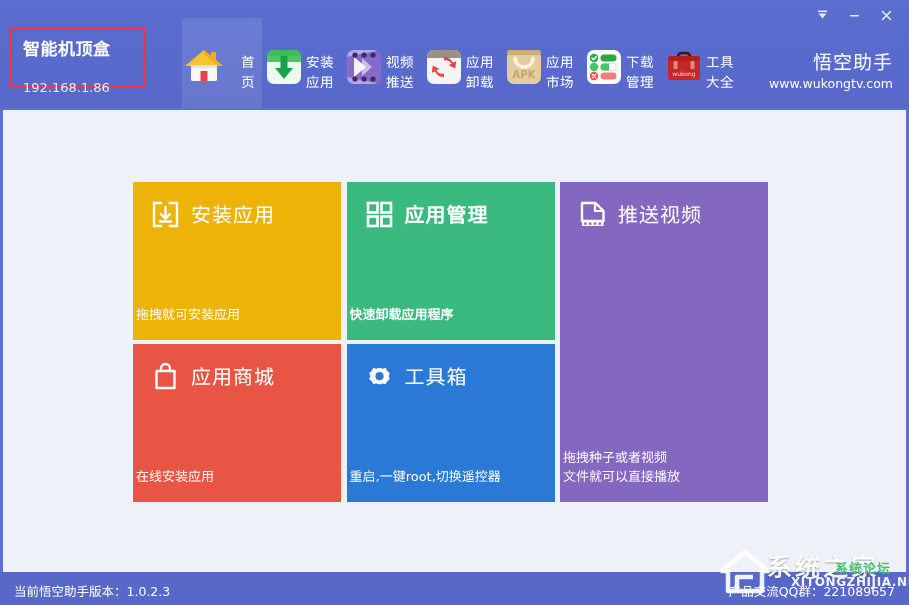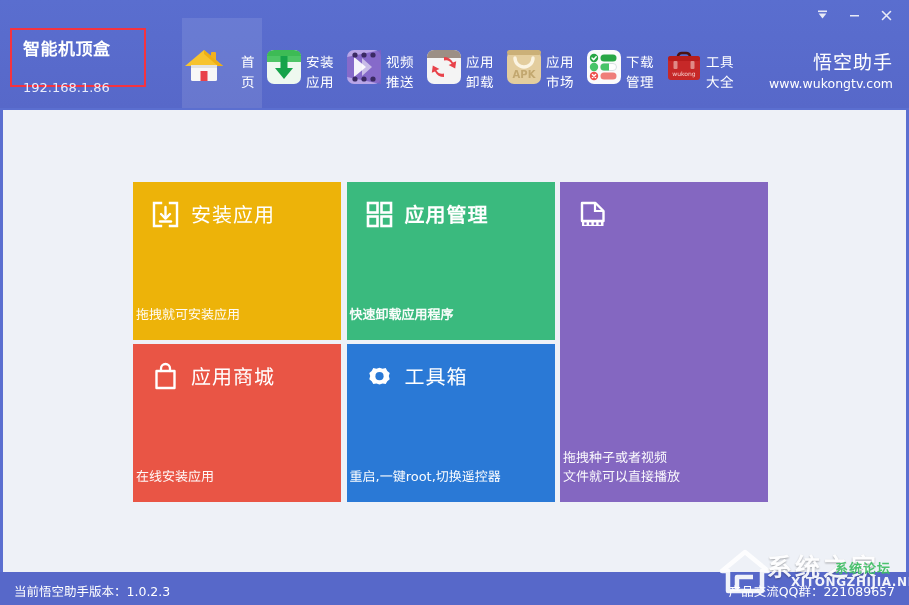--- a/index.html
+++ b/index.html
@@ -444,20 +444,21 @@
             <svg viewBox="0 0 29 29" aria-hidden="true">
               <path d="M4 3 H17.5 L25.5 11 V21 H4 Z" fill="none" stroke="#ffffff" stroke-width="2.4" stroke-linejoin="round"></path>
               <path d="M17 3.5 V11 H25" fill="none" stroke="#ffffff" stroke-width="2.2"></path>
               <rect x="4" y="21" width="21.5" height="5" fill="#ffffff"></rect>
               <rect x="6.2" y="22.4" width="2.4" height="2.4" fill="#8467c1"></rect>
               <rect x="11" y="22.4" width="2.4" height="2.4" fill="#8467c1"></rect>
               <rect x="15.8" y="22.4" width="2.4" height="2.4" fill="#8467c1"></rect>
               <rect x="20.6" y="22.4" width="2.4" height="2.4" fill="#8467c1"></rect>
             </svg>
           </span>
+          <span class="tile-title">推送视频</span>
         </div>
         <div class="tile-sub">
           <div>拖拽种子或者视频</div>
           <div>文件就可以直接播放</div>
         </div>
       </div>
 
       <div class="tile tile-store">
         <div class="tile-head">
           <span class="tile-icon">

